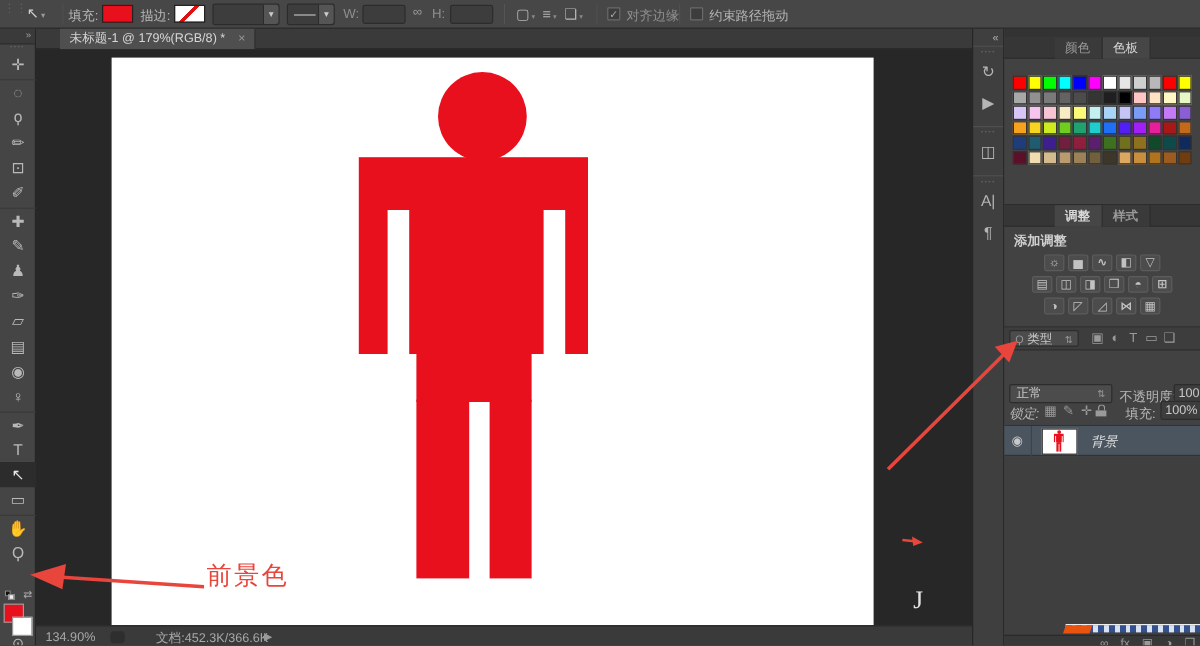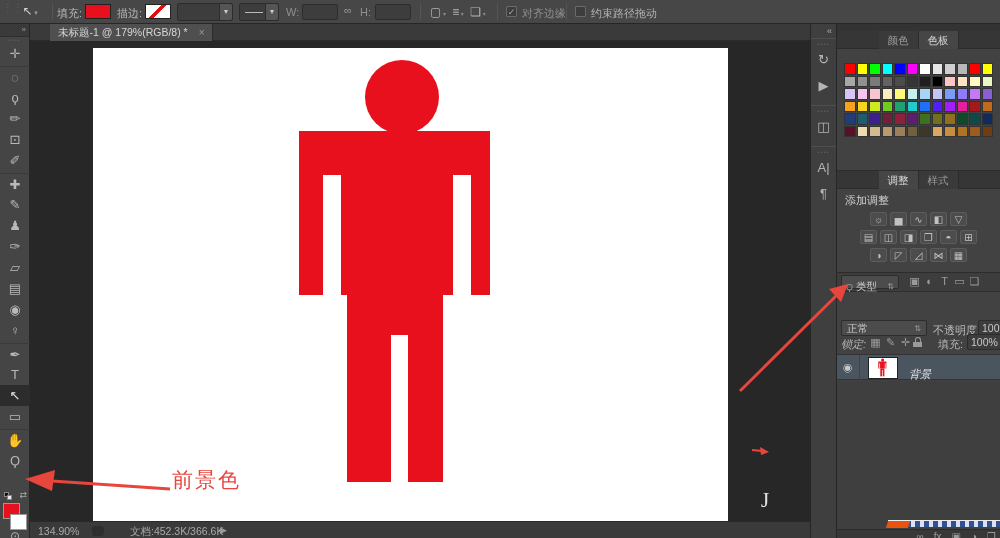--- a/index.html
+++ b/index.html
@@ -267,35 +267,35 @@
           <div class="swatch" style="background: rgb(112, 96, 61);"></div>
           <div class="swatch" style="background: rgb(61, 55, 41);"></div>
           <div class="swatch" style="background: rgb(220, 168, 97);"></div>
           <div class="swatch" style="background: rgb(201, 142, 61);"></div>
           <div class="swatch" style="background: rgb(176, 116, 31);"></div>
           <div class="swatch" style="background: rgb(156, 92, 31);"></div>
           <div class="swatch" style="background: rgb(112, 61, 16);"></div>
         </div>
     </div>
 
-    <div class="abs" style="left:0;top:146px;width:163px;height:102px;border-top:1px solid #2c2c2c;">
+    <div class="abs" style="left:0;top:146px;width:163px;height:102px;border-top:1px solid #2c2c2c;font-weight:bold;">
       <div class="panel-tabs">
         <span class="ptab active">调整</span><span class="ptab">样式</span>
       </div>
       <div style="padding:4px 0 0 8px;color:#cfcfcf;font-size:11px;">添加调整</div>
       <div id="adj-rows">
           <div class="adj-row"><span class="adj-icon">☼</span><span class="adj-icon">▅</span><span class="adj-icon">∿</span><span class="adj-icon">◧</span><span class="adj-icon">▽</span></div>
           <div class="adj-row"><span class="adj-icon">▤</span><span class="adj-icon">◫</span><span class="adj-icon">◨</span><span class="adj-icon">❒</span><span class="adj-icon">◓</span><span class="adj-icon">⊞</span></div>
           <div class="adj-row"><span class="adj-icon">◑</span><span class="adj-icon">◸</span><span class="adj-icon">◿</span><span class="adj-icon">⋈</span><span class="adj-icon">▦</span></div>
         </div>
     </div>
 
     <div class="abs" style="left:0;top:248px;width:163px;height:266px;border-top:1px solid #2c2c2c;">
       <div class="filter-row">
-        <div class="combo abs" style="left:4px;top:2px;width:58px;height:14px;line-height:21px;padding:0 4px;">
+        <div class="combo abs" style="left:4px;top:2px;width:58px;height:14px;line-height:15px;padding:0 4px;">
           <span style="font-size:9px;color:#9a9a9a;">Ϙ</span>
           <span>类型</span>
           <span style="float:right;font-size:8px;color:#999;">⇅</span>
         </div>
         <div class="abs" style="left:70px;top:2px;" id="filter-icons"><span class="ficon">▣</span><span class="ficon">◐</span><span class="ficon">T</span><span class="ficon">▭</span><span class="ficon">❏</span></div>
       </div>
       <div class="abs" style="left:0;top:46px;width:163px;height:20px;">
         <div class="combo abs" style="left:4px;top:1px;width:86px;height:16px;line-height:15px;padding:0 5px;">
           <span>正常</span><span style="float:right;font-size:8px;color:#999;">⇅</span>
         </div>
@@ -315,21 +315,21 @@
           <svg width="28" height="20" viewBox="0 0 635 473" preserveAspectRatio="xMidYMid meet">
             <circle cx="309" cy="49" r="37" fill="#e8101d"></circle>
             <rect x="206" y="83" width="191" height="164" fill="#e8101d"></rect>
             <rect x="254" y="247" width="96" height="40" fill="#e8101d"></rect>
             <rect x="254" y="285" width="44" height="149" fill="#e8101d"></rect>
             <rect x="315" y="285" width="35" height="149" fill="#e8101d"></rect>
             <rect x="230" y="127" width="18" height="120" fill="#ffffff"></rect>
             <rect x="360" y="127" width="18" height="120" fill="#ffffff"></rect>
           </svg>
         </div>
-        <span class="abs" style="left:72px;top:6px;color:#e0e0e0;font-style:italic;font-size:11px;margin-top:6px;">背景</span>
+        <span class="abs" style="left:72px;top:6px;color:#e0e0e0;font-style:italic;font-size:11px;">背景</span>
       </div>
       <div id="layers-empty"></div>
       <div id="progress-stripe"></div>
       <div id="layers-bottom"><span>∞</span><span>fx</span><span>▣</span><span>◑</span><span>❒</span></div>
     </div>
   </div>
 
   <div id="status-bar">
     <span class="abs" style="left:8px;top:3px;">134.90%</span>
     <div class="abs" style="left:62px;top:4px;width:12px;height:10px;background:#2e2e2e;border-radius:3px;"></div>

